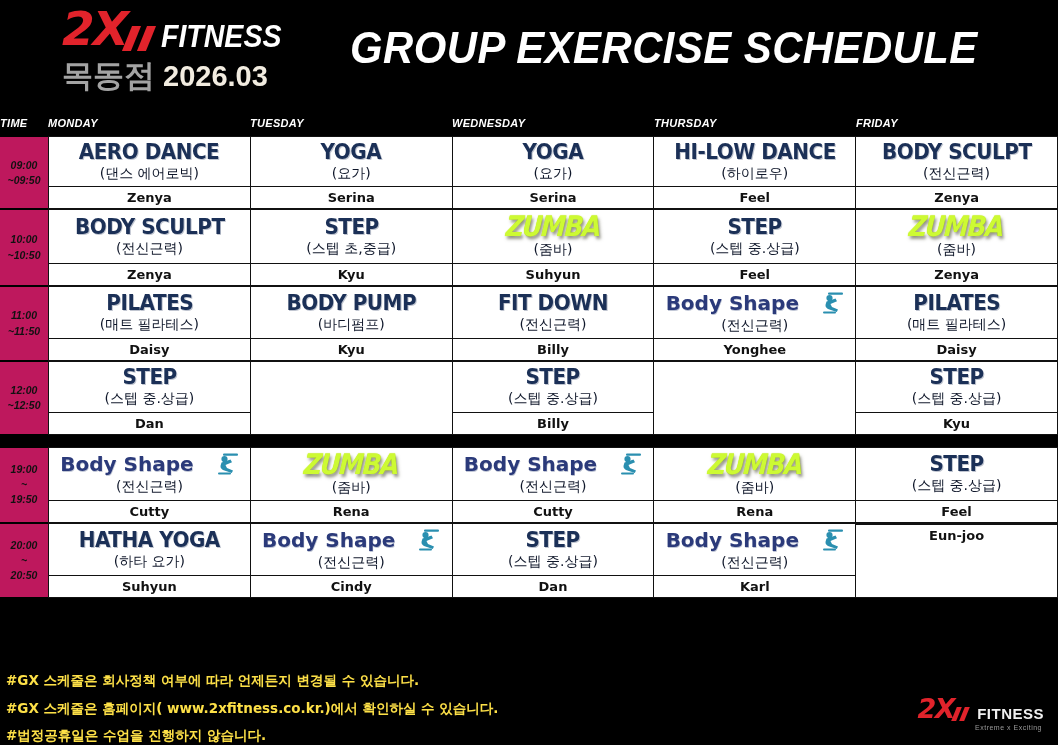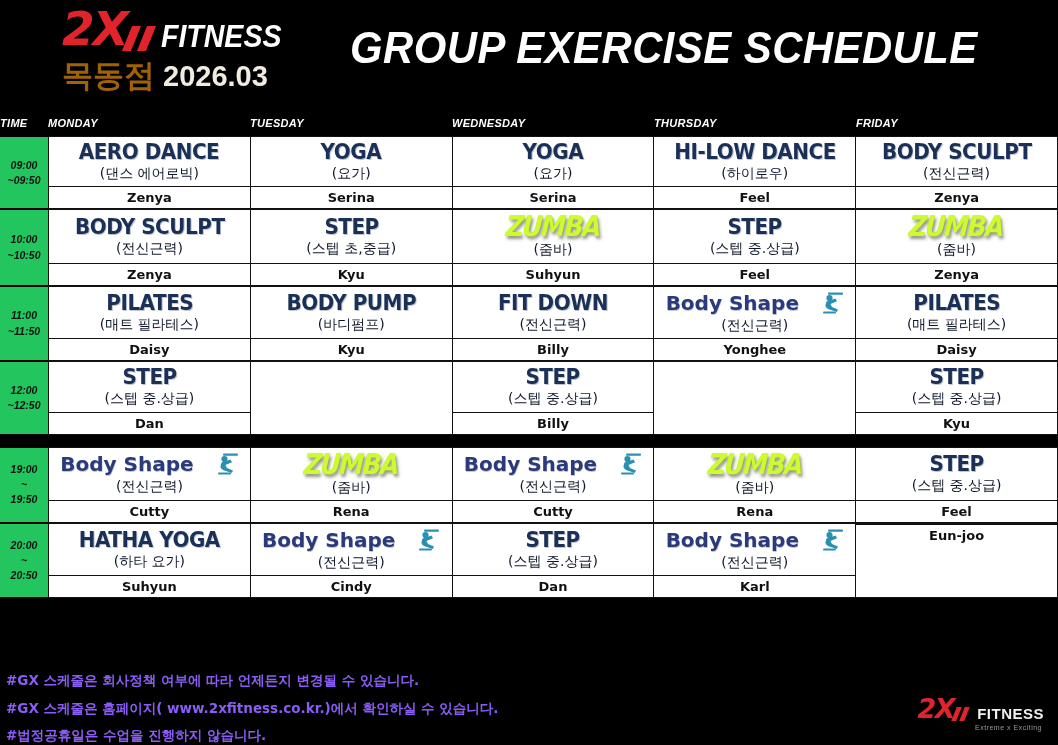--- a/index.html
+++ b/index.html
@@ -29,21 +29,21 @@
   .brand-slashes i:nth-child(2){ left:17px; }
   .brand-fitness {
     font-size:31px; font-weight:bold; font-style:italic; color:#fff;
     letter-spacing:0px; margin-left:-4px; line-height:1;
     transform:scaleX(0.92); transform-origin:left bottom;
   }
   .brand-sub {
     margin-top:3px; display:flex; align-items:baseline; gap:8px;
   }
   .brand-store {
-    font-size:31px; font-weight:bold; color:#a16207;
+    font-size:31px; font-weight:bold; color:#a3a3a3;
     font-family:"DejaVu Sans","Liberation Sans",sans-serif;
   }
   .brand-month { font-size:29px; font-weight:bold; color:#f2ece0; }
 
   .page-title {
     position:absolute; left:350px; top:22px;
     font-size:45px; font-weight:bold; font-style:italic; color:#fff;
     letter-spacing:0.5px;
     transform:scaleX(0.93); transform-origin:left top;
   }
@@ -59,21 +59,21 @@
   .col-time  { width:48px; flex:0 0 48px; }
   .col-day   { flex:1 1 0; }
 
   
   .schedule { background:#000; padding:0; }
   .row { display:flex; align-items:stretch; }
   .row.gap { height:12px; background:#000; }
 
   .timecell {
     width:48px; flex:0 0 48px;
-    background:#22c55e; color:#111;
+    background:#be185d; color:#111;
     font-size:10.5px; font-weight:bold; font-style:italic;
     display:flex; flex-direction:column; align-items:center; justify-content:center;
     line-height:1.45; border-top:1px solid #000; border-bottom:1px solid #000;
   }
   .timecell span { display:block; }
 
   .daycell {
     flex:1 1 0;
     background:#fff; color:#1a2e4f;
     border-left:1px solid #111; border-top:1px solid #111; border-bottom:1px solid #111;
@@ -131,21 +131,21 @@
     text-shadow:0.5px 1px 0 rgba(150,160,185,0.6);
   }
   .bodyshape .bs-icon { display:block; width:26px; height:24px; }
 
   
   .footer {
     position:absolute; left:0; right:0; bottom:0; height:77px;
     background:#000; padding:6px 0 0 6px;
   }
   .note {
-    font-size:13.5px; font-weight:bold; color:#8b5cf6;
+    font-size:13.5px; font-weight:bold; color:#fde047;
     font-family:"DejaVu Sans","Liberation Sans",sans-serif;
     line-height:1.0; margin-bottom:14px; white-space:nowrap;
   }
   .footer-logo { position:absolute; right:14px; bottom:14px; text-align:left; }
   .fl-top { display:flex; align-items:flex-end; }
   .fl-2x {
     font-size:27px; font-weight:bold; font-style:italic; color:#e1232b;
     letter-spacing:-1.5px; line-height:1;
     font-family:"DejaVu Sans","Liberation Sans",sans-serif;
   }

